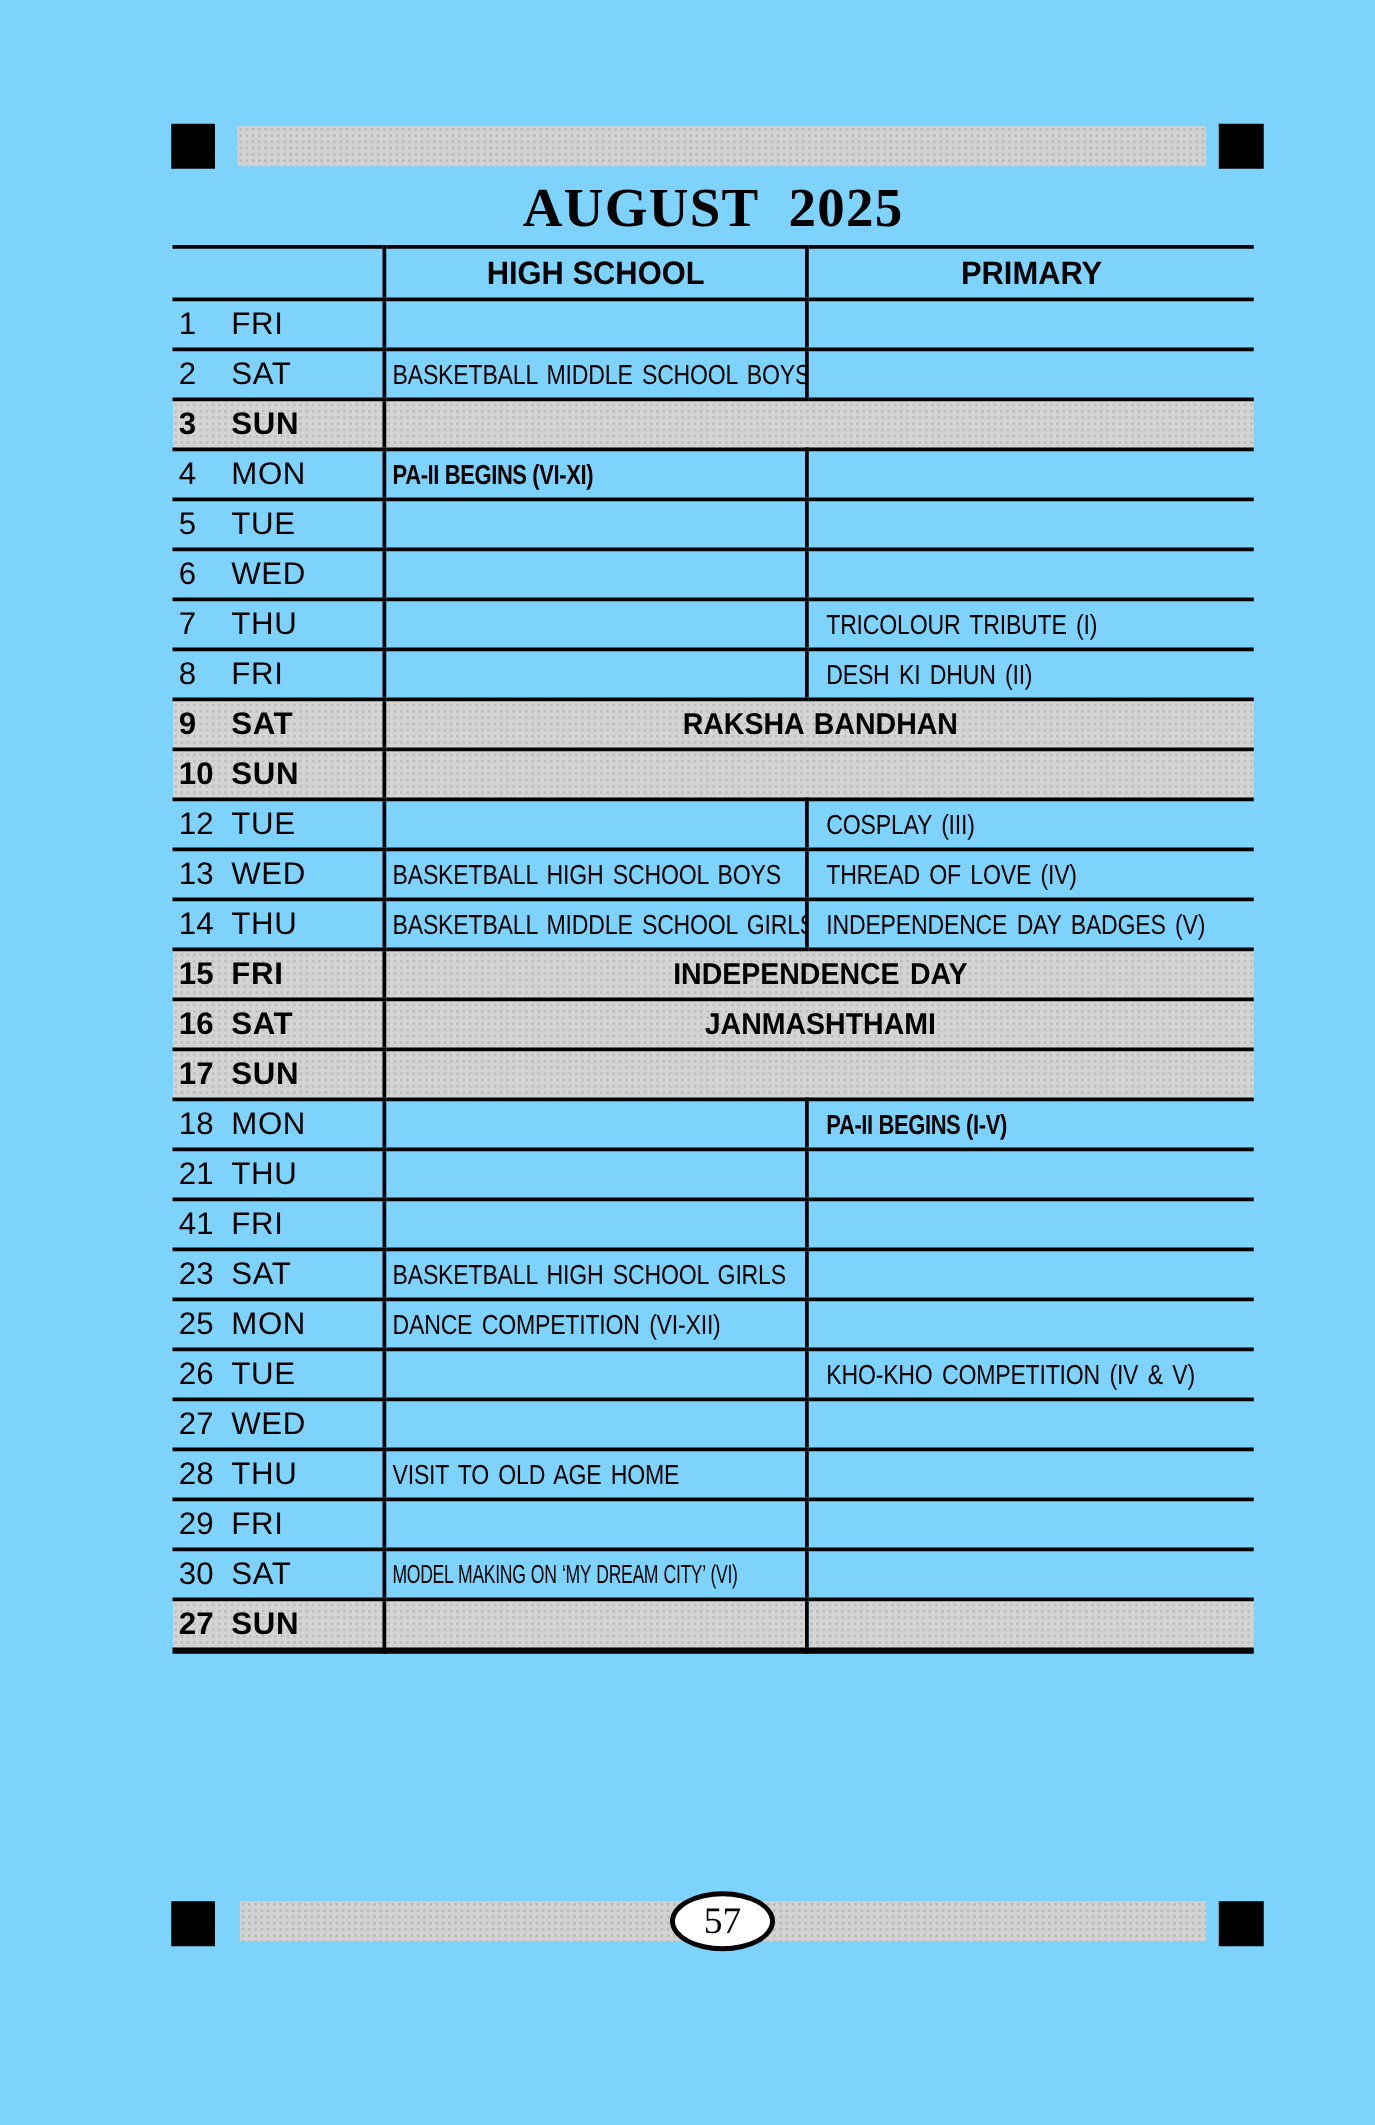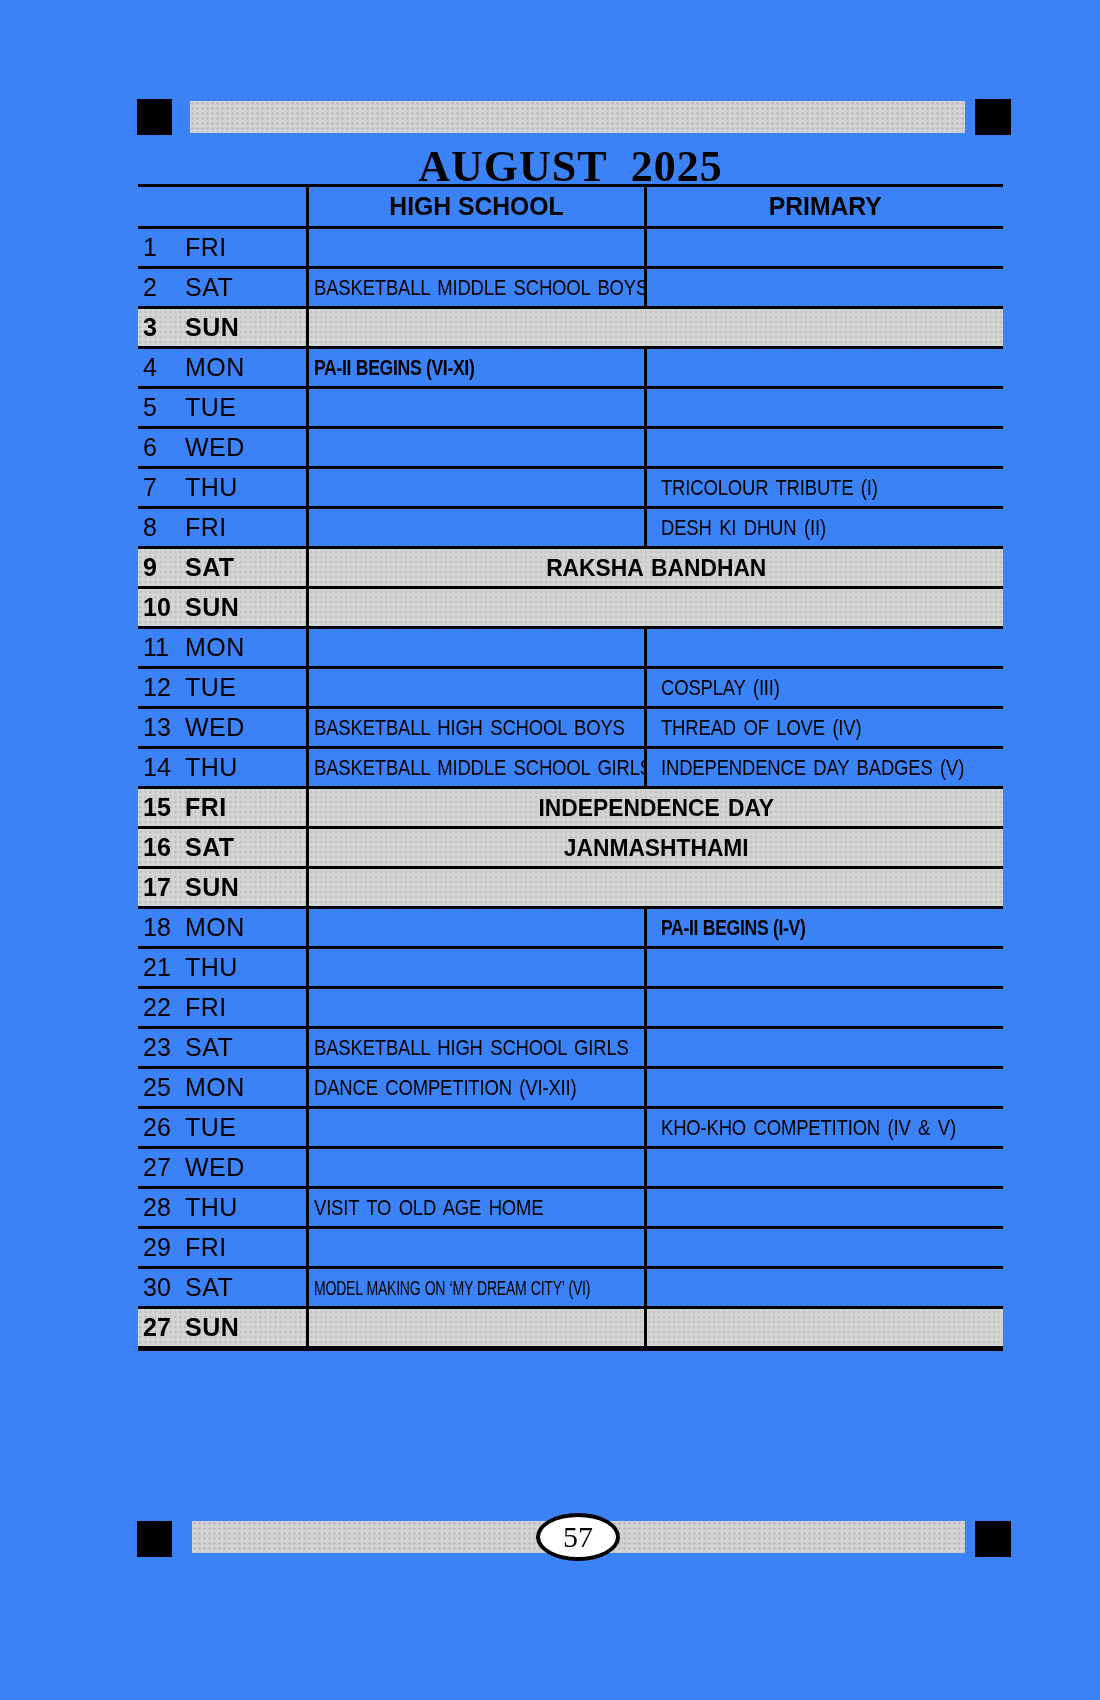--- a/index.html
+++ b/index.html
@@ -1,35 +1,35 @@
 <!DOCTYPE html>
 <html><head>
 <meta charset="utf-8">
 <style>
   html,body{margin:0;padding:0;background:#ffffff;}
-  .page{position:relative;width:1100px;height:1700px;background:#3b82f6;overflow:hidden;
+  .page{position:relative;width:1100px;height:1700px;background:#7dd3fc;overflow:hidden;
         font-family:"Liberation Sans",sans-serif;color:#000;}
 
   
   .sq{position:absolute;width:35px;height:36px;background:#000;}
   .bar{position:absolute;height:32px;background-color:#d2d2d2;
        background-image:radial-gradient(circle, rgba(140,140,140,.35) 1px, rgba(0,0,0,0) 1.2px);
        background-size:5px 5px;}
   .sq.tl{left:137px;top:99px;} .sq.tr{left:975px;top:99px;width:36px;}
   .bar.top{left:190px;top:101px;width:775px;}
   .sq.bl{left:137px;top:1521px;} .sq.br{left:975px;top:1521px;width:36px;}
   .bar.bottom{left:192px;top:1521px;width:773px;}
 
   
   .title{position:absolute;left:138px;top:141px;width:865px;text-align:center;
          font-family:"Liberation Serif",serif;font-weight:700;font-size:44px;
          letter-spacing:1px;word-spacing:12px;}
 
   
-  table.cal{position:absolute;left:138px;top:184px;width:865px;table-layout:fixed;
+  table.cal{position:absolute;left:138px;top:196px;width:865px;table-layout:fixed;
             border-collapse:collapse;border-top:3px solid #000;border-bottom:5px solid #000;}
   table.cal td{padding:0;margin:0;vertical-align:middle;border-bottom:3px solid #000;
                overflow:hidden;white-space:nowrap;height:37px;}
   tr.head td{height:39px;}
   td.c2,td.c3{border-left:3px solid #000;}
   tr.gray td{background-color:#d4d4d4;
              background-image:radial-gradient(circle, rgba(140,140,140,.3) 1px, rgba(0,0,0,0) 1.2px);
              background-size:5px 5px;}
 
   .hdr{display:block;text-align:center;font-weight:700;font-size:26px;
@@ -125,25 +125,20 @@
           <td><span class="dnum">9</span><span class="dname">SAT</span></td>
           <td class="c2" colspan="2">
             <span class="holiday">RAKSHA BANDHAN</span>
           </td>
         </tr>
         <tr class="gray">
           <td><span class="dnum">10</span><span class="dname">SUN</span></td>
           <td class="c2" colspan="2"></td>
         </tr>
         <tr>
-          <td><span class="dnum">11</span><span class="dname">MON</span></td>
-          <td class="c2"></td>
-          <td class="c3"></td>
-        </tr>
-        <tr>
           <td><span class="dnum">12</span><span class="dname">TUE</span></td>
           <td class="c2"></td>
           <td class="c3"><span class="evt evt-pr">COSPLAY (III)</span></td>
         </tr>
         <tr>
           <td><span class="dnum">13</span><span class="dname">WED</span></td>
           <td class="c2"><span class="evt evt-hs">BASKETBALL HIGH SCHOOL BOYS</span></td>
           <td class="c3"><span class="evt evt-pr">THREAD OF LOVE (IV)</span></td>
         </tr>
         <tr>
@@ -171,21 +166,21 @@
           <td><span class="dnum">18</span><span class="dname">MON</span></td>
           <td class="c2"></td>
           <td class="c3"><span class="evt evt-pr evt-bold">PA-II BEGINS (I-V)</span></td>
         </tr>
         <tr>
           <td><span class="dnum">21</span><span class="dname">THU</span></td>
           <td class="c2"></td>
           <td class="c3"></td>
         </tr>
         <tr>
-          <td><span class="dnum">22</span><span class="dname">FRI</span></td>
+          <td><span class="dnum">41</span><span class="dname">FRI</span></td>
           <td class="c2"></td>
           <td class="c3"></td>
         </tr>
         <tr>
           <td><span class="dnum">23</span><span class="dname">SAT</span></td>
           <td class="c2"><span class="evt evt-hs">BASKETBALL HIGH SCHOOL GIRLS</span></td>
           <td class="c3"></td>
         </tr>
         <tr>
           <td><span class="dnum">25</span><span class="dname">MON</span></td>

